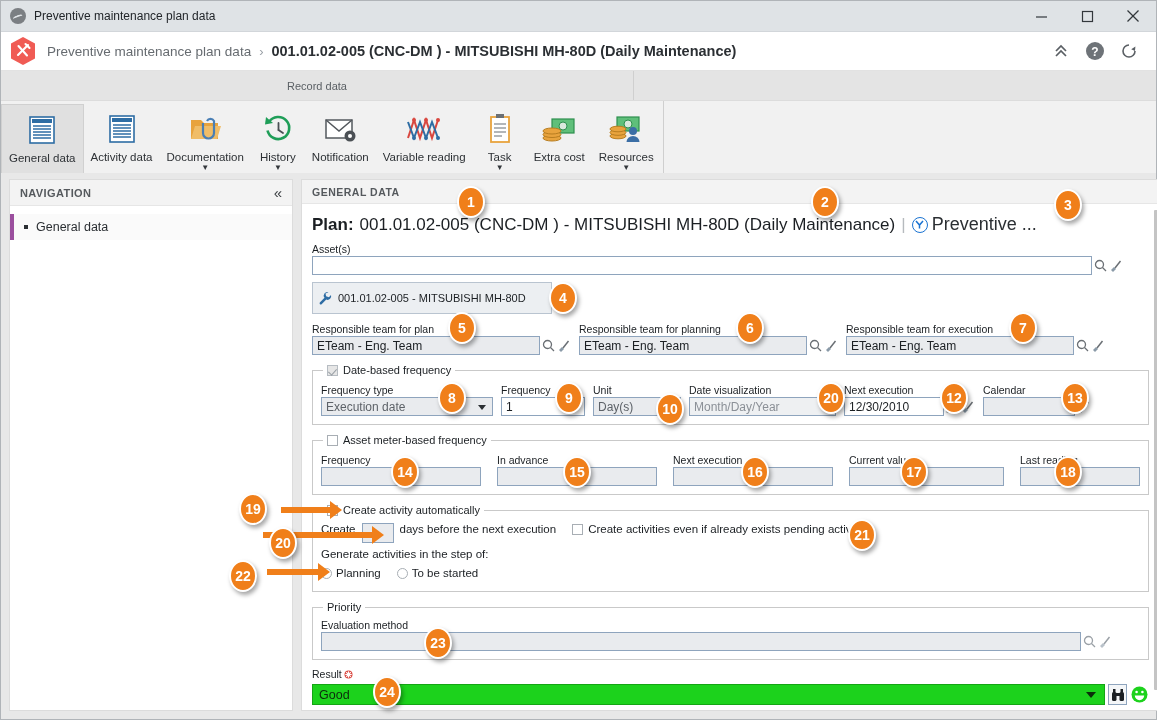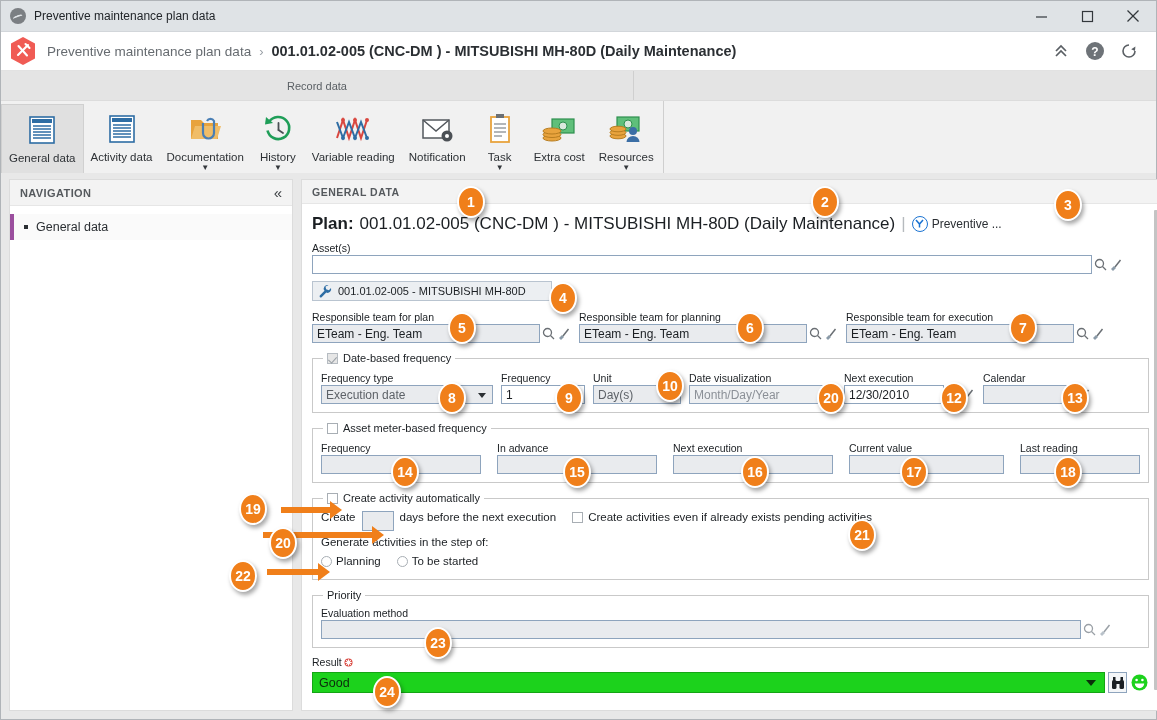--- a/index.html
+++ b/index.html
@@ -207,21 +207,21 @@
   .plantitle {
     font-size: 17px; color: #1b1f23;
     display: flex; align-items: baseline;
     white-space: nowrap;
     margin-bottom: 8px;
   }
   .plantitle b { font-weight: bold; }
   .plantitle .pt-main { font-weight: normal; }
   .plantitle .pipe { color: #b6babe; margin: 0 6px; }
   .plantitle .pt-tag {
-    font-size: 12px; color: #2b2f33; display: inline-flex; align-items: center;
+    font-size: 18px; color: #2b2f33; display: inline-flex; align-items: center;
   }
   .pt-badge {
     display: inline-flex; align-items: center; justify-content: center;
     width: 16px; height: 16px; margin-right: 4px;
     color: #1a73d2; font-weight: bold; font-size: 12px;
     border: 1.6px solid #1a73d2; border-radius: 50%;
   }
 
   
   .flabel { font-size: 10.5px; color: #1b1f23; margin-bottom: 1px; display:block; white-space: nowrap; }
@@ -241,21 +241,21 @@
   .lenses {
     display: flex; align-items: center; height: 19px; margin-left: 1px; flex: 0 0 auto;
   }
   .lens, .brush {
     width: 15px; height: 19px; display: flex; align-items: center; justify-content: center;
     color: #6a6f74;
   }
 
   .assetrow {
     margin-top: 7px;
-    height: 20px;
+    height: 32px;
     border: 1px solid #b9c4d0;
     background: #eceff2;
     display: inline-flex; align-items: center;
     padding: 0 8px 0 5px;
     font-size: 11px; color: #1b1f23;
     min-width: 240px;
   }
   .wrench { margin-right: 6px; display: flex; }
 
   fieldset.gbox {
@@ -483,44 +483,44 @@
                 <line x1="17.5" y1="18" x2="22" y2="21"></line>
               </g>
             </svg>
         </span>
         <span class="rlabel">History</span>
         <span class="rcaret">▼</span>
       </div>
 
       <div class="ritem">
         <span class="ricon">
+          <svg width="36" height="34" viewBox="0 0 36 34">
+              <rect x="4" y="8" width="26" height="18" fill="#ffffff" stroke="#53585d" stroke-width="1.5"></rect>
+              <polyline points="4,8 17,19 30,8" fill="none" stroke="#53585d" stroke-width="1.5"></polyline>
+              <circle cx="28" cy="24" r="5.5" fill="#4b5055"></circle>
+              <circle cx="28" cy="24" r="2" fill="#ffffff"></circle>
+            </svg>
+        </span>
+        <span class="rlabel">Notification</span>
+      </div>
+
+      <div class="ritem">
+        <span class="ricon">
           <svg width="40" height="34" viewBox="0 0 40 34">
             <polyline points="4,26 10,8 16,26 22,8 28,26 34,8" fill="none" stroke="#d9473f" stroke-width="2"></polyline>
             <polyline points="4,10 10,26 16,10 22,26 28,10 34,26" fill="none" stroke="#2e6da4" stroke-width="2"></polyline>
             <circle cx="10" cy="8" r="2" fill="#d9473f"></circle>
               <circle cx="22" cy="8" r="2" fill="#d9473f"></circle>
               <circle cx="34" cy="8" r="2" fill="#d9473f"></circle>
             <circle cx="10" cy="26" r="2" fill="#2e6da4"></circle>
               <circle cx="22" cy="26" r="2" fill="#2e6da4"></circle>
               <circle cx="34" cy="26" r="2" fill="#2e6da4"></circle>
           </svg>
         </span>
         <span class="rlabel">Variable reading</span>
-      </div>
-
-      <div class="ritem">
-        <span class="ricon">
-          <svg width="36" height="34" viewBox="0 0 36 34">
-              <rect x="4" y="8" width="26" height="18" fill="#ffffff" stroke="#53585d" stroke-width="1.5"></rect>
-              <polyline points="4,8 17,19 30,8" fill="none" stroke="#53585d" stroke-width="1.5"></polyline>
-              <circle cx="28" cy="24" r="5.5" fill="#4b5055"></circle>
-              <circle cx="28" cy="24" r="2" fill="#ffffff"></circle>
-            </svg>
-        </span>
-        <span class="rlabel">Notification</span>
       </div>
 
       <div class="ritem">
         <span class="ricon">
           <svg width="30" height="34" viewBox="0 0 30 34">
               <rect x="6" y="5" width="18" height="25" fill="#ffffff" stroke="#e8a33d" stroke-width="1.8"></rect>
               <rect x="11" y="2" width="8" height="4" fill="#6a6f74"></rect>
               <g stroke="#8a8f94" stroke-width="1.3">
                 <line x1="9" y1="12" x2="21" y2="12"></line>
                 <line x1="9" y1="16" x2="21" y2="16"></line>
@@ -904,21 +904,21 @@
       <div class="arrow" style="left: 266px; top: 568px; width: 52px;"></div>
       <div class="badge oval" style="left: 456px; top: 185px;">1</div>
       <div class="badge oval" style="left: 810px; top: 185px;">2</div>
       <div class="badge oval" style="left: 1053px; top: 188px;">3</div>
       <div class="badge oval" style="left: 548px; top: 281px;">4</div>
       <div class="badge oval" style="left: 447px; top: 311px;">5</div>
       <div class="badge oval" style="left: 735px; top: 311px;">6</div>
       <div class="badge oval" style="left: 1008px; top: 311px;">7</div>
       <div class="badge oval" style="left: 437px; top: 381px;">8</div>
       <div class="badge oval" style="left: 554px; top: 381px;">9</div>
-      <div class="badge oval" style="left: 655px; top: 369px;">10</div>
+      <div class="badge oval" style="left: 655px; top: 392px;">10</div>
       <div class="badge oval" style="left: 816px; top: 381px;">20</div>
       <div class="badge oval" style="left: 939px; top: 381px;">12</div>
       <div class="badge oval" style="left: 1060px; top: 381px;">13</div>
       <div class="badge oval" style="left: 390px; top: 455px;">14</div>
       <div class="badge oval" style="left: 562px; top: 455px;">15</div>
       <div class="badge oval" style="left: 740px; top: 455px;">16</div>
       <div class="badge oval" style="left: 899px; top: 455px;">17</div>
       <div class="badge oval" style="left: 1053px; top: 455px;">18</div>
       <div class="badge oval" style="left: 238px; top: 492px;">19</div>
       <div class="badge oval" style="left: 268px; top: 526px;">20</div>

